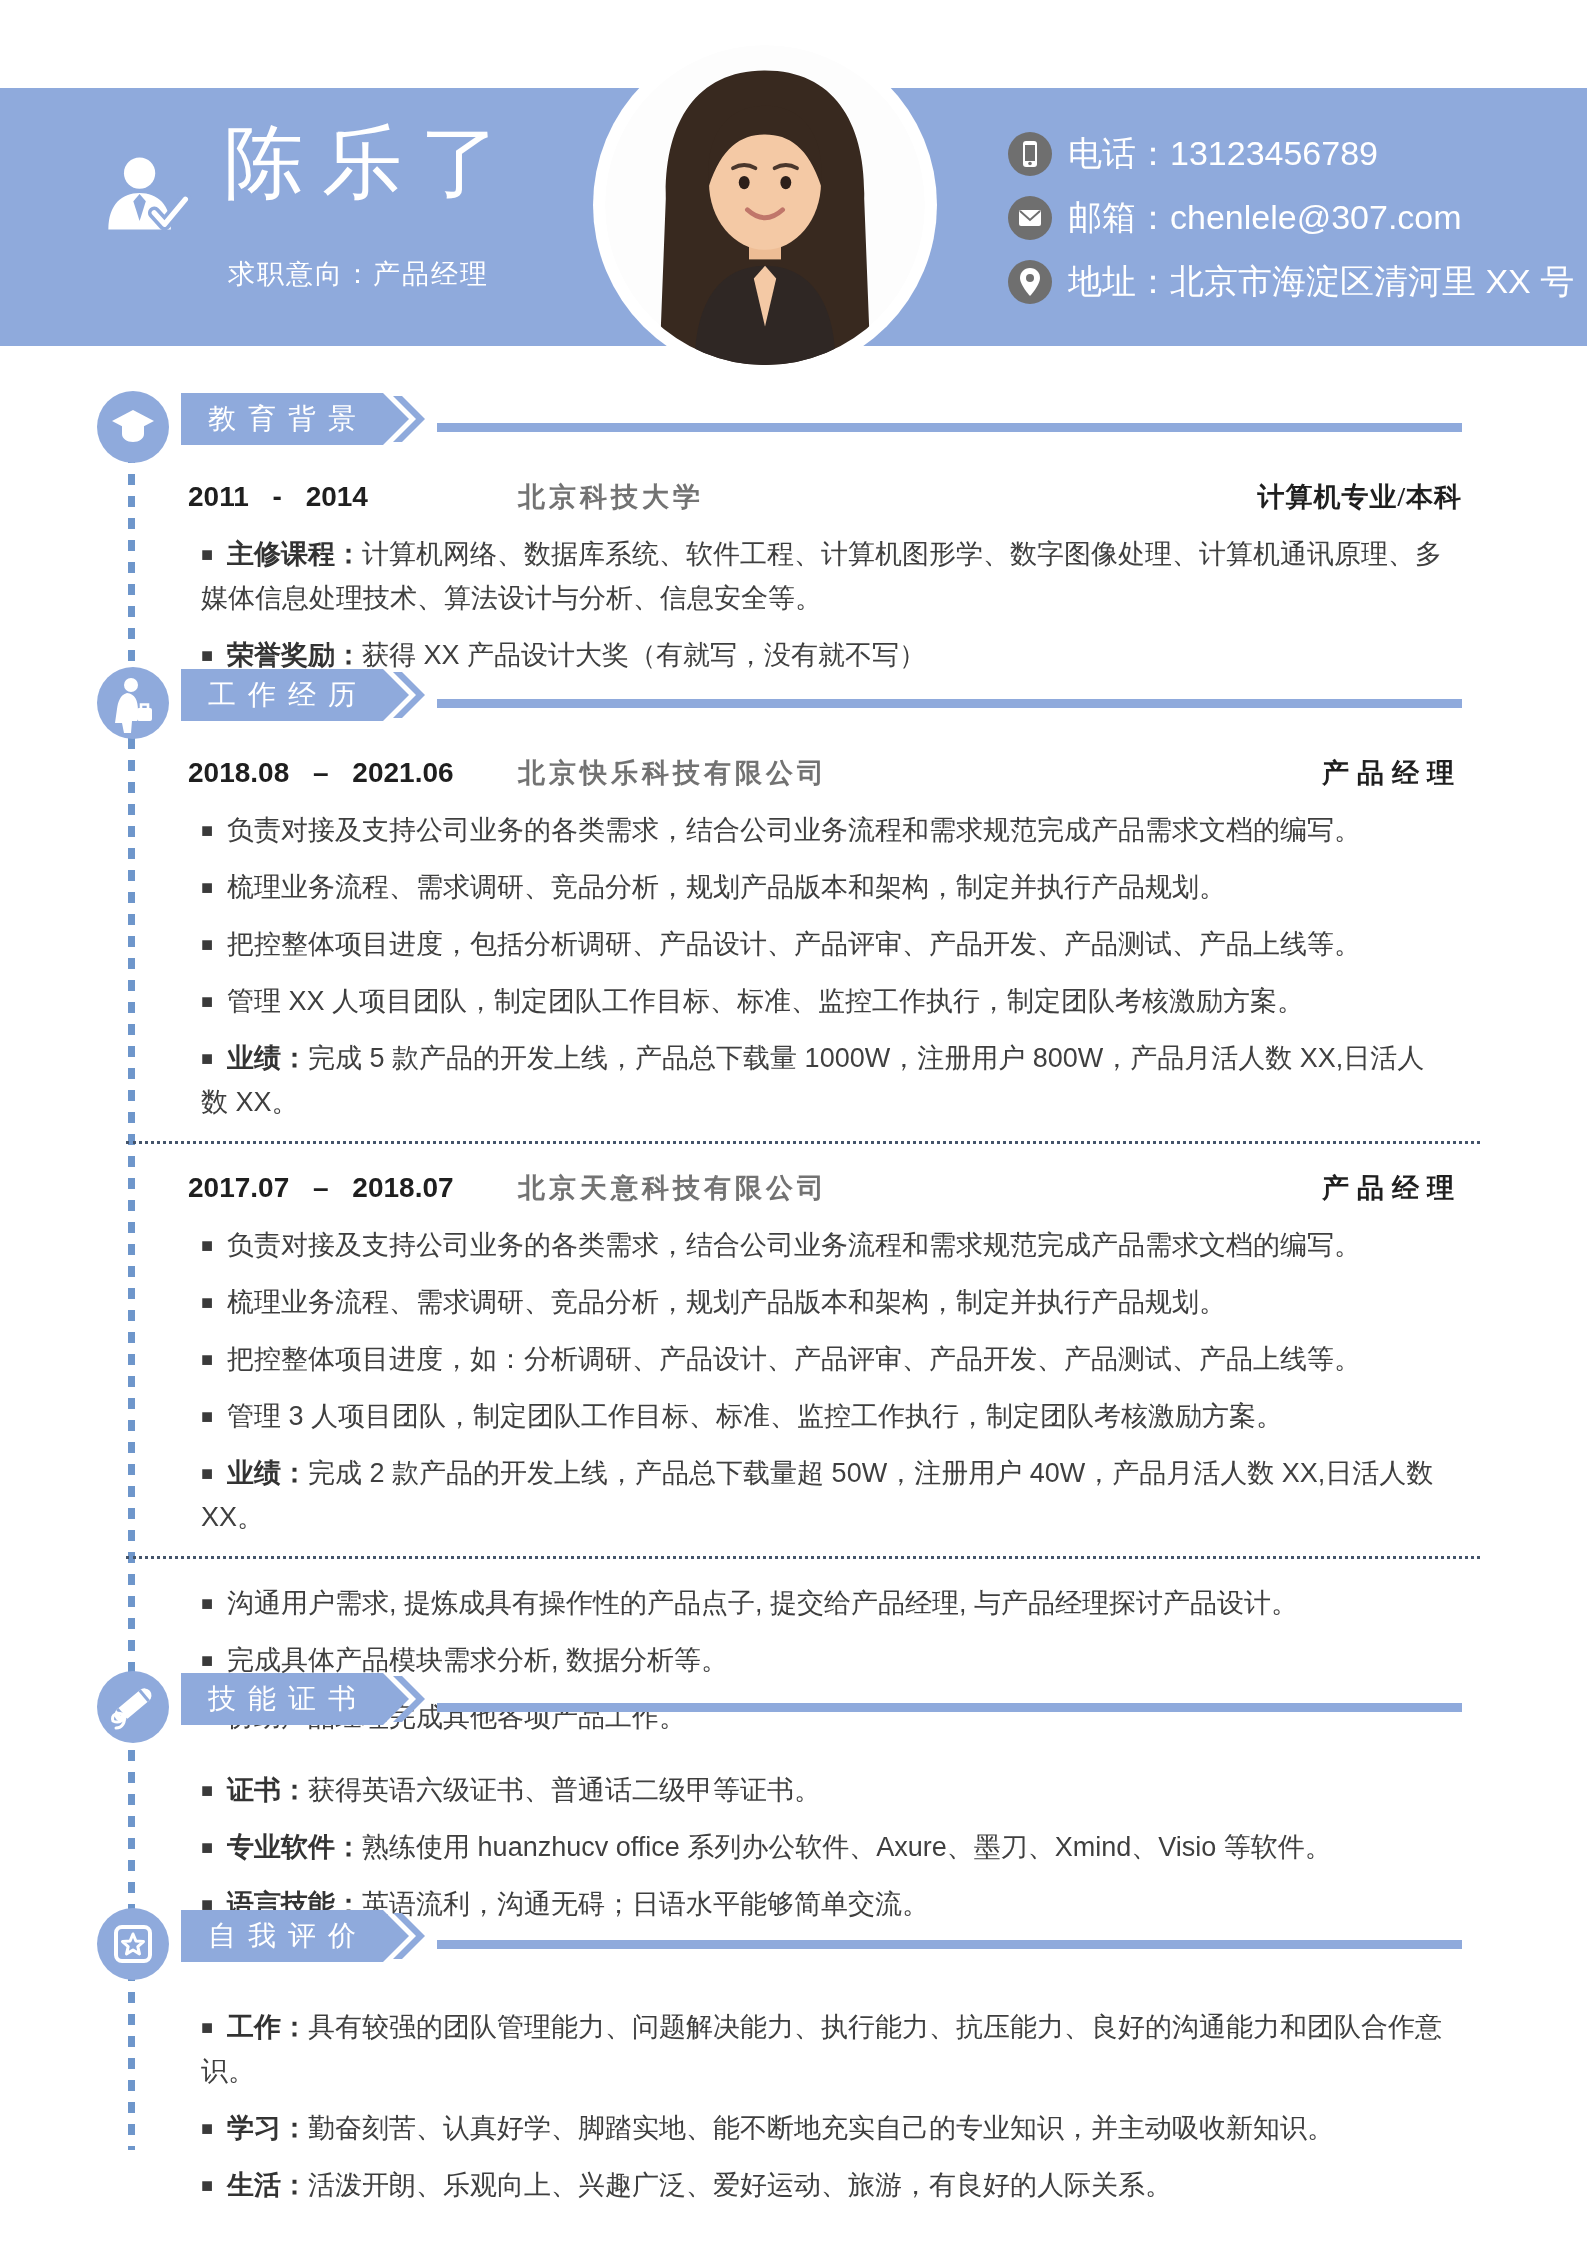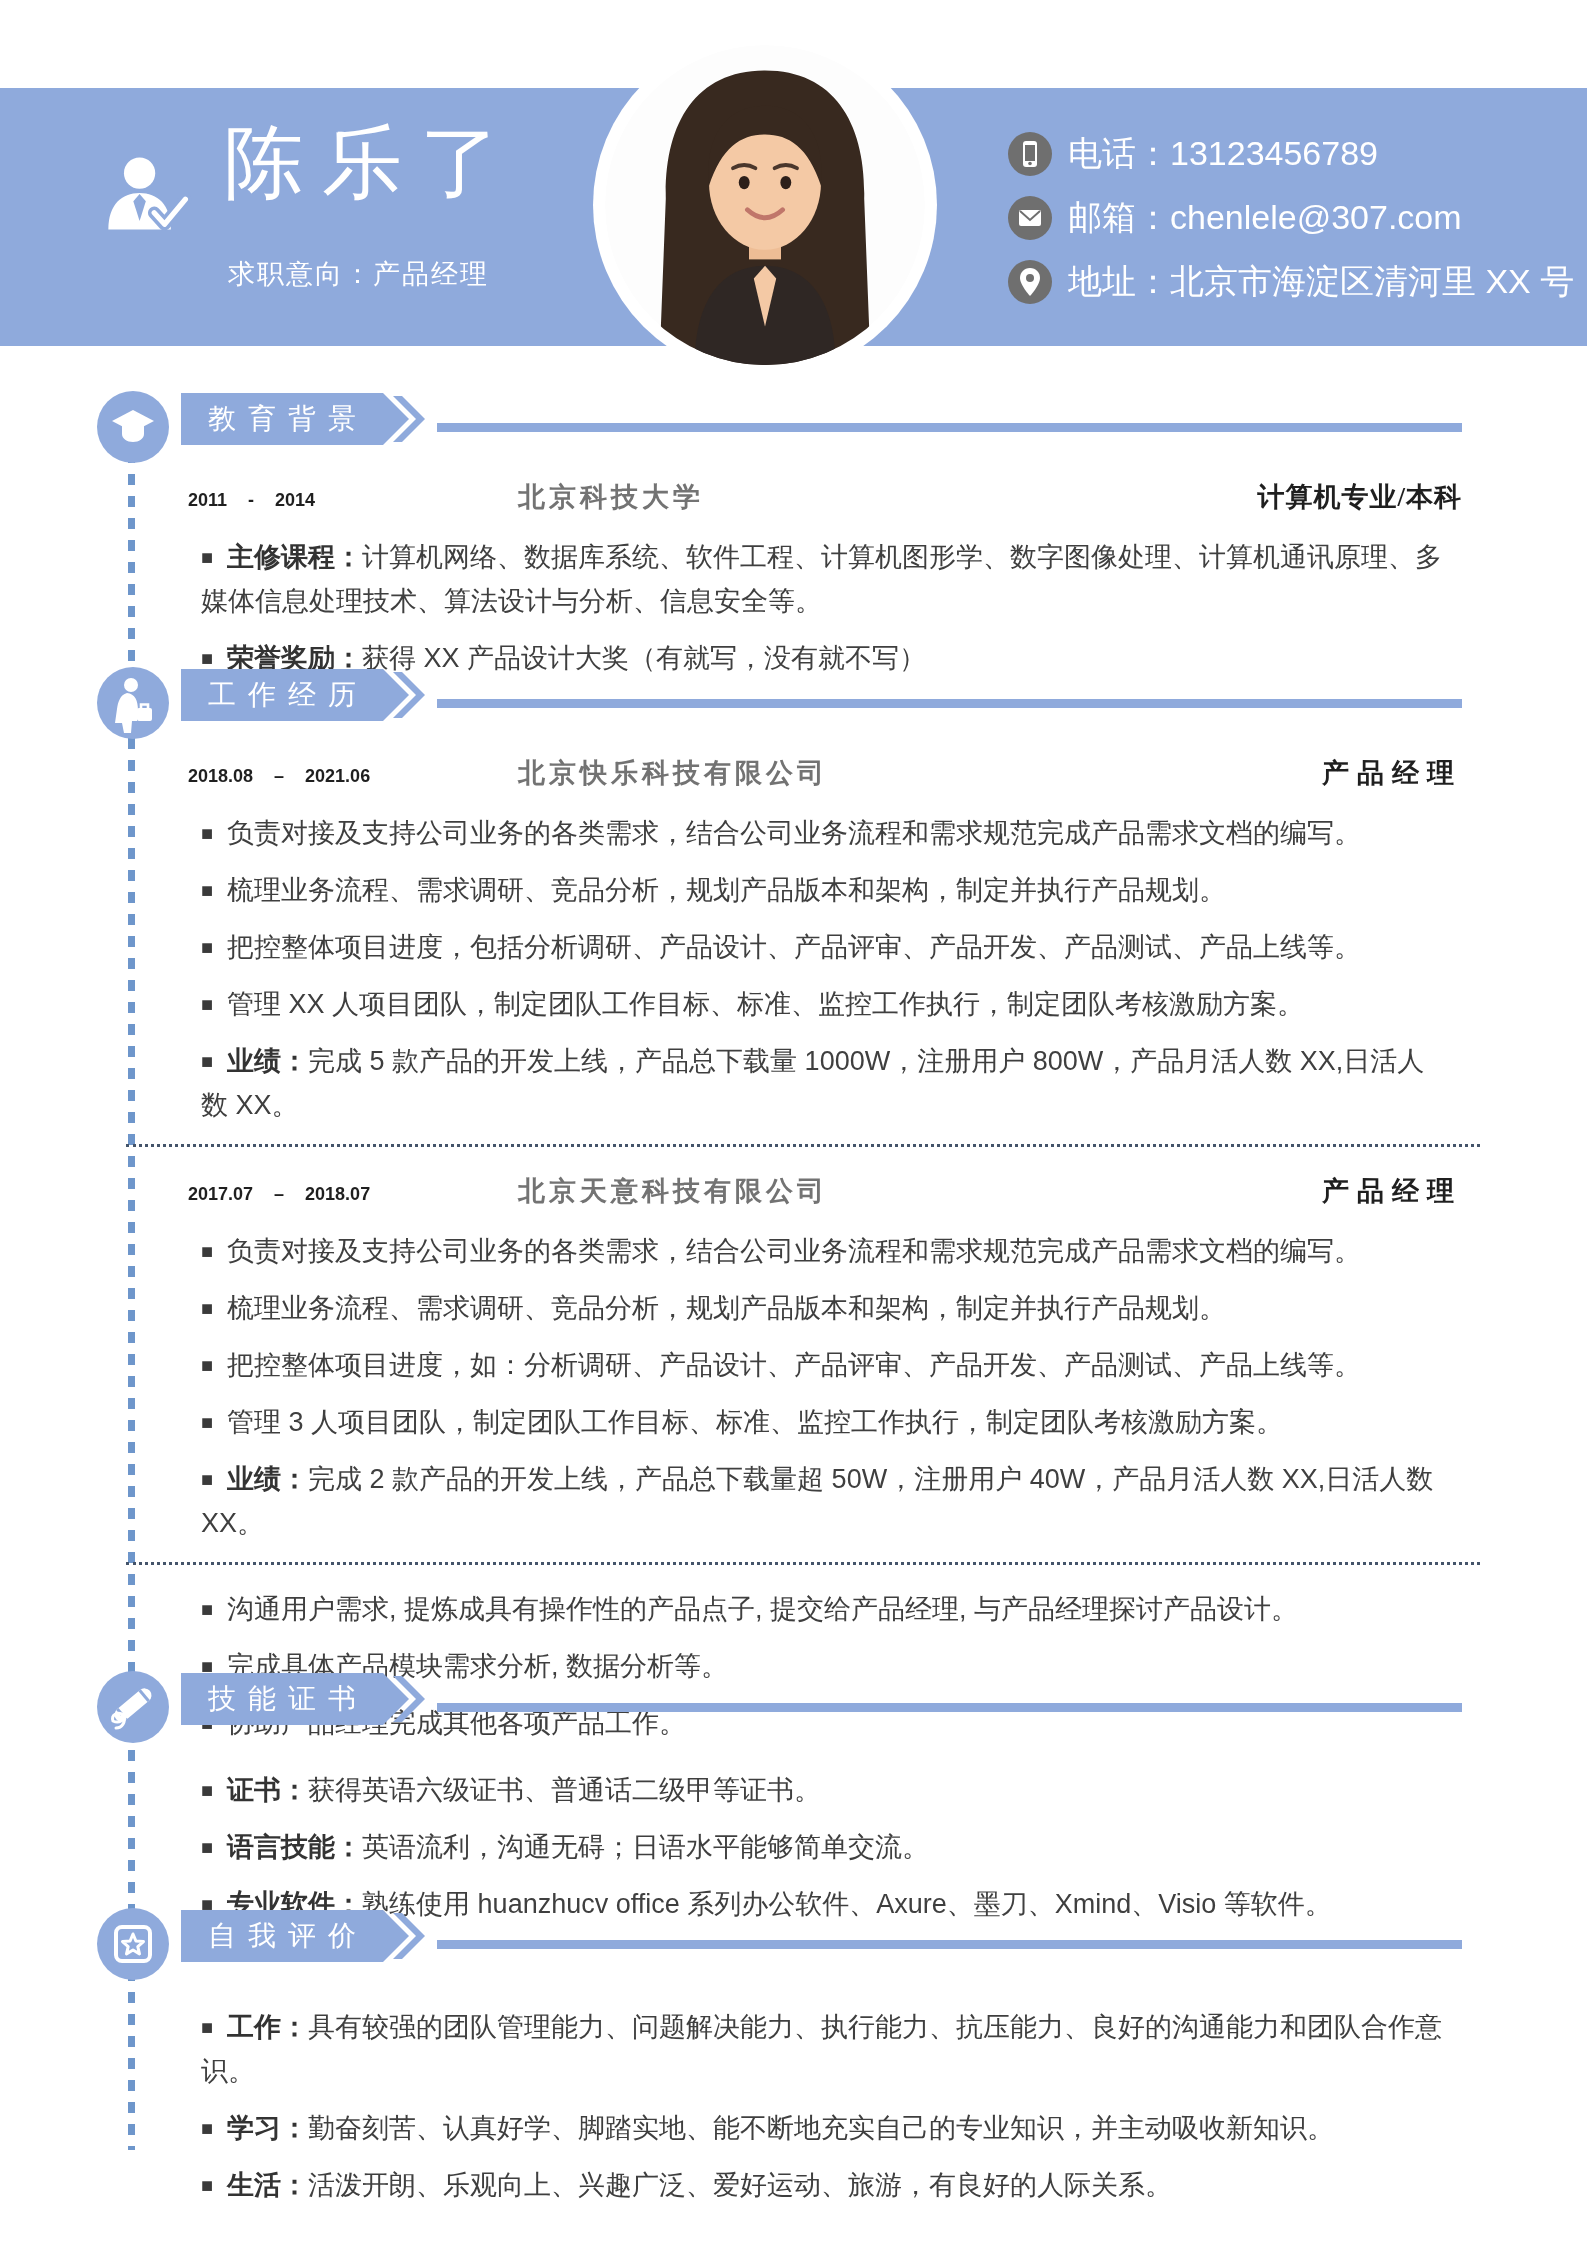--- a/index.html
+++ b/index.html
@@ -30,21 +30,21 @@
   .sec-head{display:flex;align-items:center;height:72px;}
   .sec-ico{width:72px;height:72px;flex:0 0 auto;}
   .sec-banner{position:relative;width:254px;height:68px;margin-left:12px;flex:0 0 auto;}
   .sec-title{position:absolute;left:0;top:0;width:202px;height:52px;line-height:52px;text-align:center;
              color:#fff;font-family:"Liberation Serif","DejaVu Serif",serif;font-size:28px;
              letter-spacing:12px;text-indent:12px;white-space:nowrap;}
   .sec-line{flex:1;height:9px;background:#8FAADC;margin-left:2px;}
   .sec-body{margin-left:91px;font-size:27px;line-height:44px;color:#3f3f3f;padding-top:12px;}
 
   .entry-head{display:flex;align-items:baseline;line-height:44px;}
-  .period{width:330px;font-weight:bold;color:#1f1f1f;font-size:18px;word-spacing:16px;flex:0 0 auto;}
+  .period{width:330px;font-weight:bold;color:#1f1f1f;font-size:28px;word-spacing:16px;flex:0 0 auto;}
   .company{flex:1;text-align:left;font-family:"Liberation Serif","DejaVu Serif",serif;
            font-weight:bold;color:#737373;font-size:27px;letter-spacing:4px;}
   .role{width:300px;text-align:right;font-family:"Liberation Serif","DejaVu Serif",serif;
         font-weight:bold;color:#1f1f1f;font-size:27px;letter-spacing:8px;flex:0 0 auto;}
 
   .bullet{margin:13px;}
   .bullet::before{content:"■";font-size:20px;color:#3a3a3a;margin-right:14px;vertical-align:2px;}
   .lbl{font-weight:bold;color:#333;}
 
   .sep{border:0;border-top:3px dotted #44546A;margin:17px 0 22px -62px;width:1354px;}
@@ -216,22 +216,22 @@
       <svg width="254" height="52" viewBox="0 0 254 52">
         <polygon points="0,0 202,0 228,26 202,52 0,52" fill="#8FAADC"></polygon>
         <polygon points="212,3 235,26 212,49 221,49 244,26 221,3" fill="#8FAADC"></polygon>
       </svg>
       <span class="sec-title">技能证书</span>
     </div>
     <div class="sec-line"></div>
   </div>
   <div class="sec-body">
     <p class="bullet"><b class="lbl">证书：</b><span>获得英语六级证书、普通话二级甲等证书。</span></p>
+    <p class="bullet"><b class="lbl">专业软件：</b><span>熟练使用 huanzhucv office 系列办公软件、Axure、墨刀、Xmind、Visio 等软件。</span></p>
     <p class="bullet"><b class="lbl">语言技能：</b><span>英语流利，沟通无碍；日语水平能够简单交流。</span></p>
-    <p class="bullet"><b class="lbl">专业软件：</b><span>熟练使用 huanzhucv office 系列办公软件、Axure、墨刀、Xmind、Visio 等软件。</span></p>
   </div>
 </div>
 
 <div class="section" style="top:1908px;">
   <div class="sec-head">
     <svg class="sec-ico" viewBox="0 0 72 72">
       <circle cx="36" cy="36" r="36" fill="#8FAADC"></circle>
       <rect x="19" y="19" width="34" height="34" rx="6" fill="none" stroke="#fff" stroke-width="4"></rect>
       <polygon points="36,26 38.9,33 46.5,33.6 40.8,38.6 42.5,45.9 36,42 29.5,45.9 31.2,38.6 25.5,33.6 33.1,33" fill="none" stroke="#fff" stroke-width="3" stroke-linejoin="round"></polygon>
     </svg>

